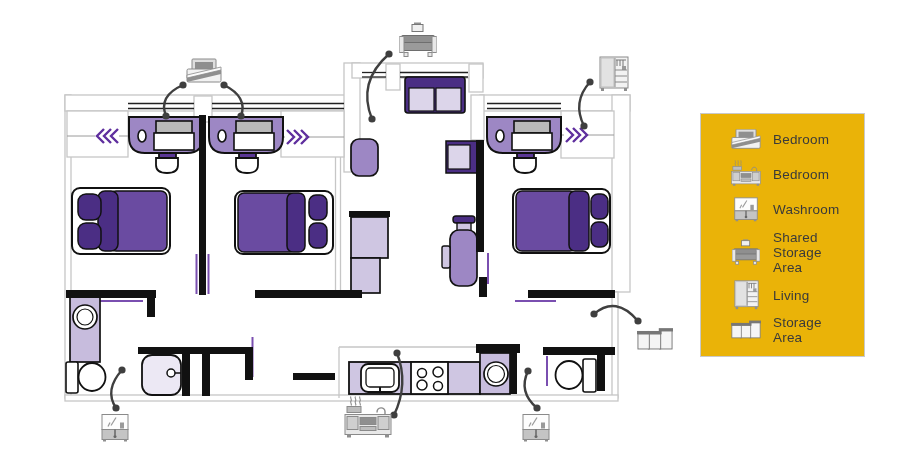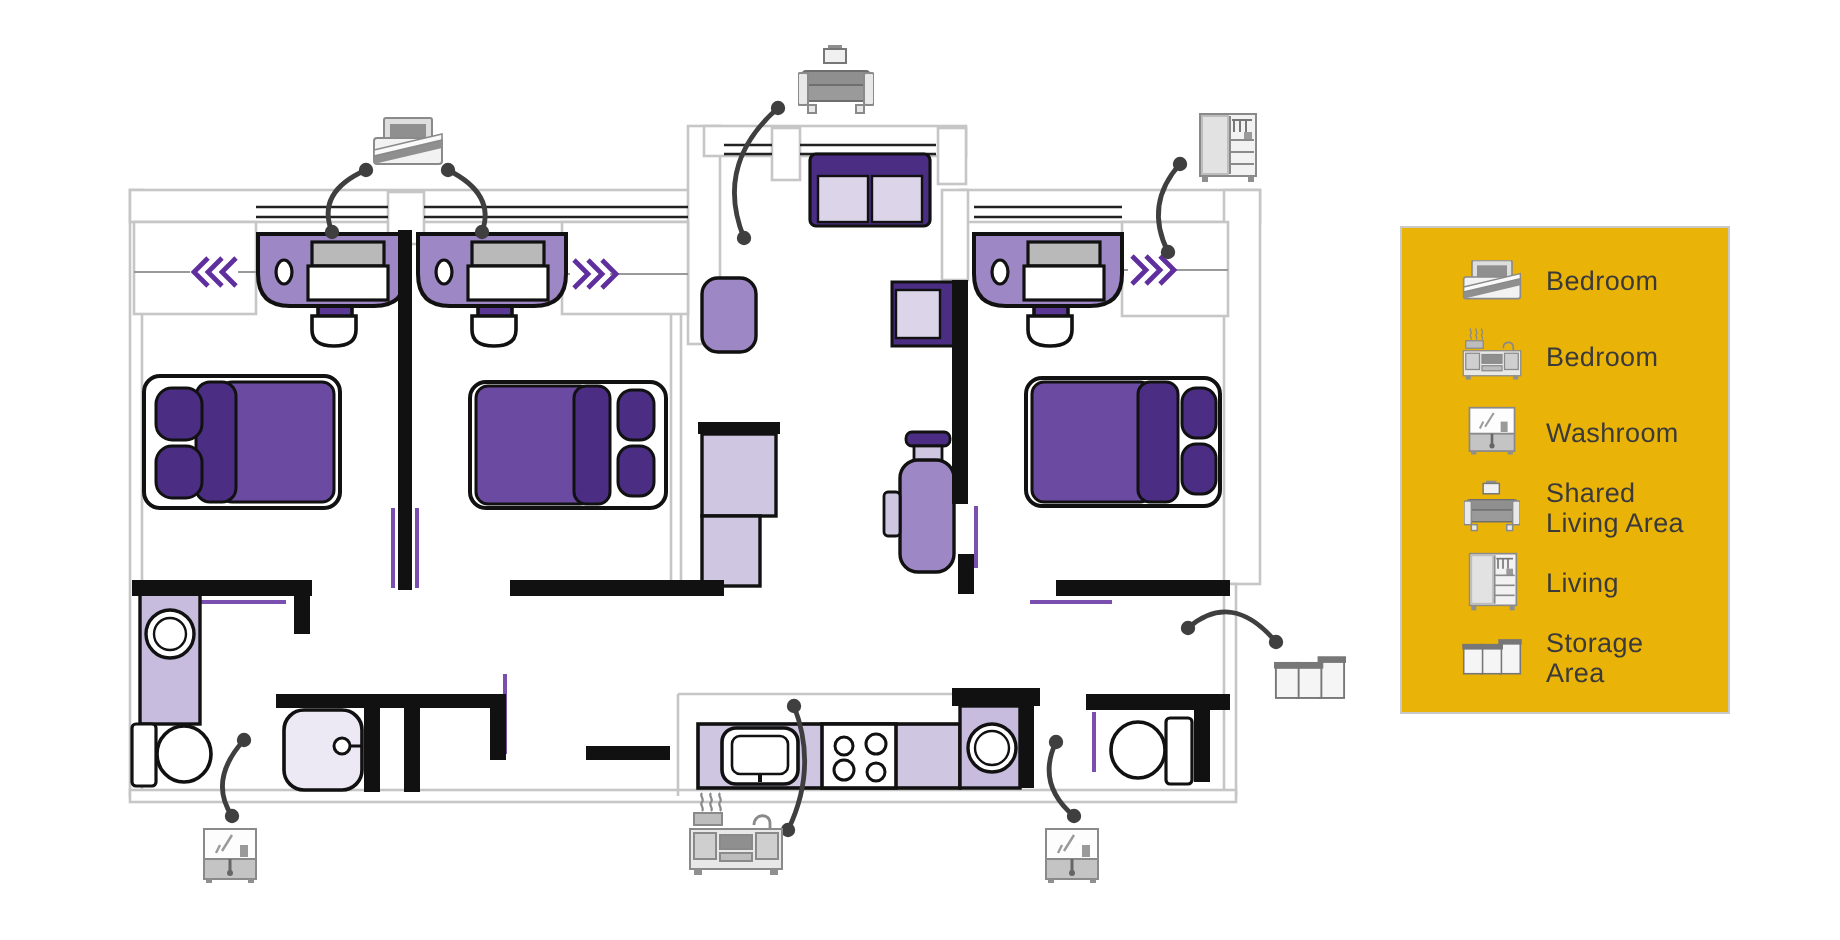--- a/index.html
+++ b/index.html
@@ -361,21 +361,21 @@
           </svg>
     </span>
     <span class="legend-label">Washroom</span>
   </div>
   <div class="legend-item">
     <span class="legend-icon">
       <svg width="28" height="27" viewBox="0 0 38 36">
             <use href="#ic-sofa"></use>
           </svg>
     </span>
-    <span class="legend-label">Shared Living Area</span>
+    <span class="legend-label">Shared Storage Area</span>
   </div>
   <div class="legend-item">
     <span class="legend-icon">
       <svg width="25" height="30" viewBox="0 0 30 36">
             <use href="#ic-closet"></use>
           </svg>
     </span>
     <span class="legend-label">Living</span>
   </div>
   <div class="legend-item">

